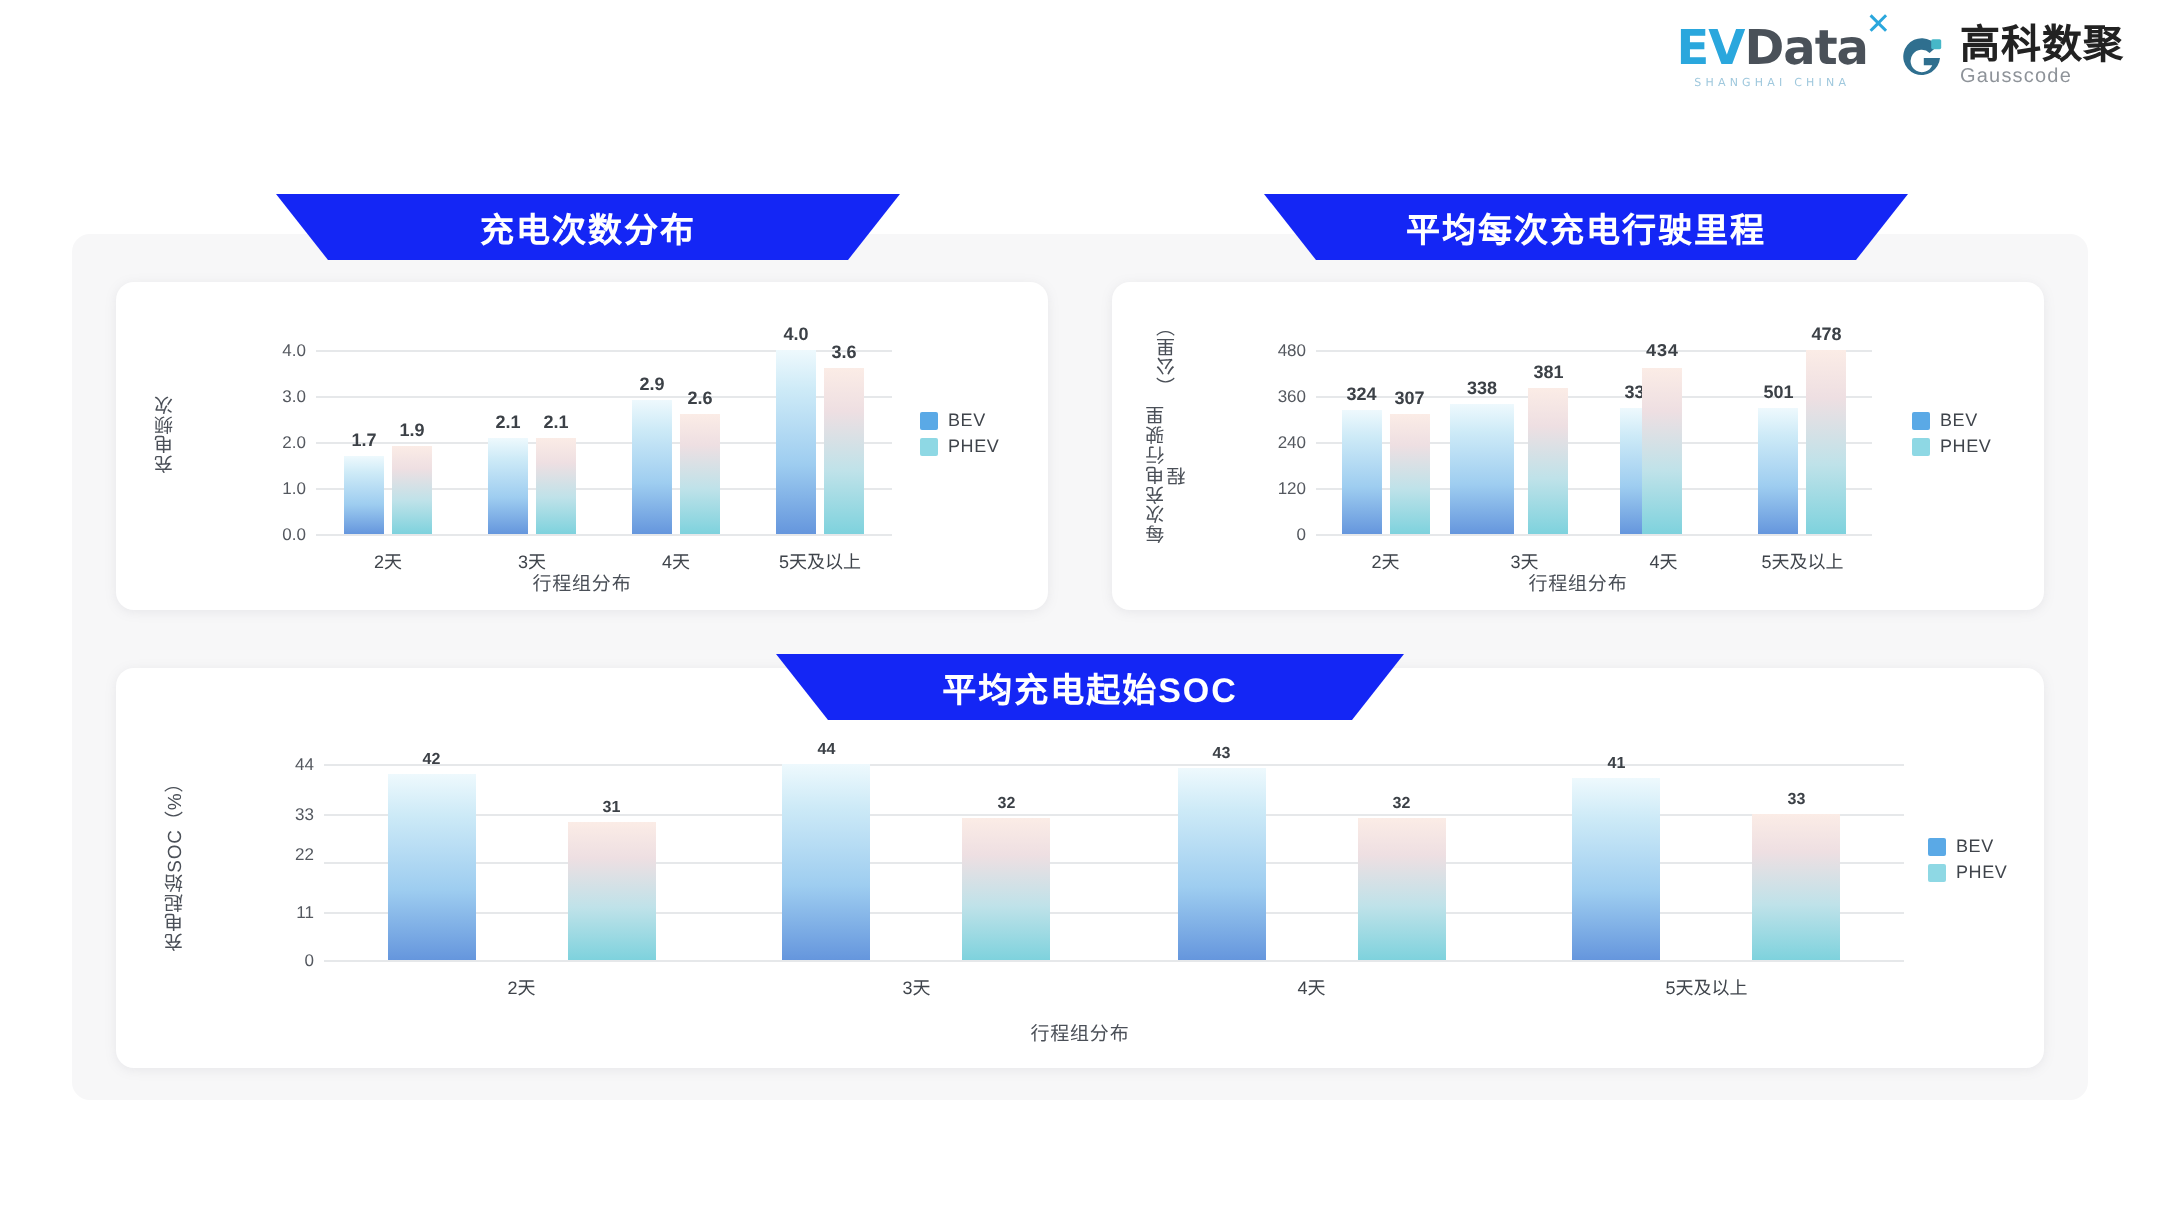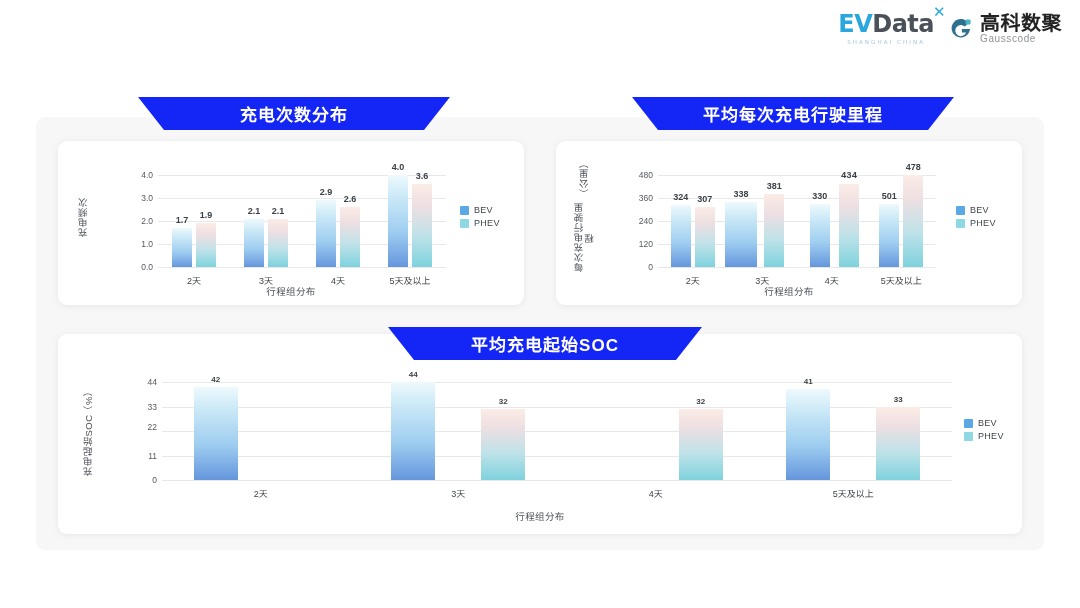--- a/index.html
+++ b/index.html
@@ -238,21 +238,21 @@
         <div class="bar bev" style="left: 67px; width: 32px; height: 65px;">
           <span class="barval ">338</span>
         </div>
         <div class="bar phev" style="left: 106.25px; width: 20px; height: 73.2692px;">
           <span class="barval ">381</span>
         </div>
         <div class="xtick" style="left: 104.25px;">3天</div>
         <div class="bar bev" style="left: 151.75px; width: 20px; height: 63.4615px;">
           <span class="barval ">330</span>
         </div>
-        <div class="bar phev" style="left: 181px; width: 20px; height: 83.4615px; font-family: Liberation Mono, monospace;">
+        <div class="bar phev" style="left: 163px; width: 20px; height: 83.4615px; font-family: Liberation Mono, monospace;">
           <span class="barval ">434</span>
         </div>
         <div class="xtick" style="left: 173.75px;">4天</div>
         <div class="bar bev" style="left: 221.25px; width: 20px; height: 62.8846px;">
           <span class="barval ">501</span>
         </div>
         <div class="bar phev" style="left: 245.25px; width: 20px; height: 91.9231px;">
           <span class="barval ">478</span>
         </div>
         <div class="xtick" style="left: 243.25px;">5天及以上</div>
@@ -283,28 +283,34 @@
         <div class="ytick" style="top: 75.5556px;">11</div>
         <div class="gridline" style="top: 51.1111px;"></div>
         <div class="ytick" style="top: 47px;">22</div>
         <div class="gridline" style="top: 26.6667px;"></div>
         <div class="ytick" style="top: 26.6667px;">33</div>
         <div class="gridline" style="top: 2.22222px;"></div>
         <div class="ytick" style="top: 2.22222px;">44</div>
         <div class="bar bev" style="left: 31.75px; width: 44px; height: 93.3333px;">
           <span class="barval sm">42</span>
         </div>
+        <div class="bar phev" style="left: 121.75px; width: 44px; height: 68.8889px;">
+          <span class="barval sm">31</span>
+        </div>
         <div class="xtick" style="left: 98.75px;">2天</div>
         <div class="bar bev" style="left: 229.25px; width: 44px; height: 97.7778px;">
           <span class="barval sm">44</span>
         </div>
         <div class="bar phev" style="left: 319.25px; width: 44px; height: 71.1111px;">
           <span class="barval sm">32</span>
         </div>
         <div class="xtick" style="left: 296.25px;">3天</div>
+        <div class="bar bev" style="left: 426.75px; width: 44px; height: 95.5556px;">
+          <span class="barval sm">43</span>
+        </div>
         <div class="bar phev" style="left: 516.75px; width: 44px; height: 71.1111px;">
           <span class="barval sm">32</span>
         </div>
         <div class="xtick" style="left: 493.75px;">4天</div>
         <div class="bar bev" style="left: 624.25px; width: 44px; height: 91.1111px;">
           <span class="barval sm">41</span>
         </div>
         <div class="bar phev" style="left: 714.25px; width: 44px; height: 73.3333px;">
           <span class="barval sm">33</span>
         </div>

